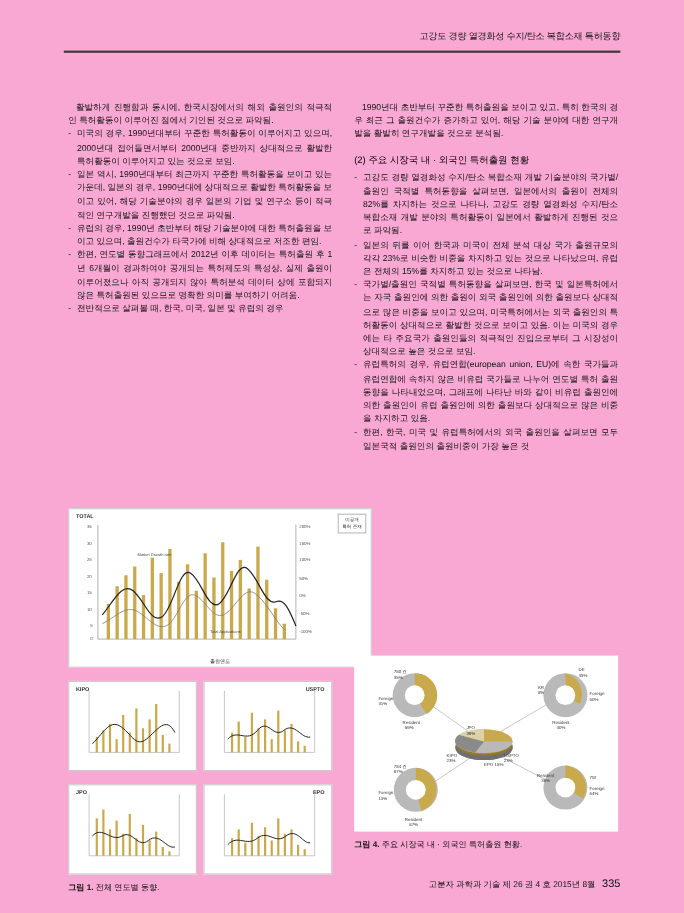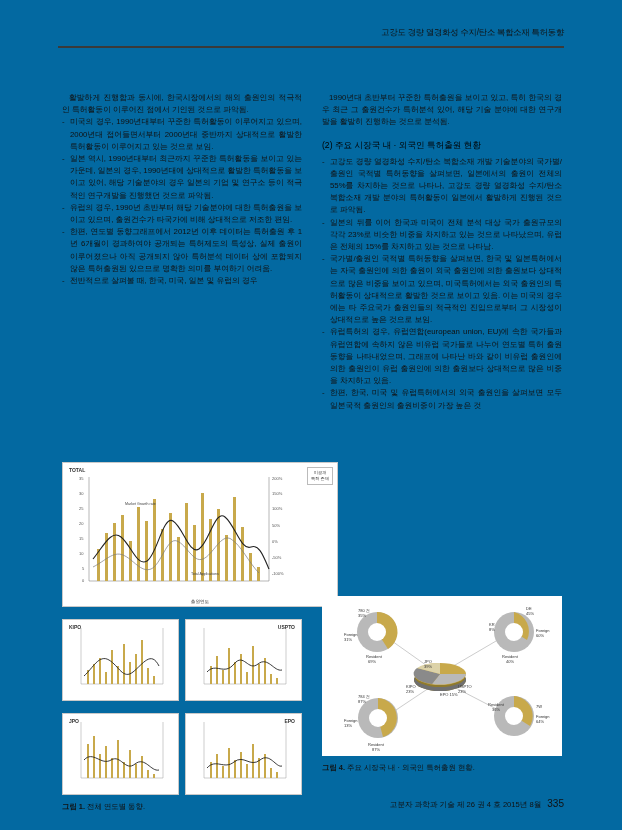--- a/index.html
+++ b/index.html
@@ -13,21 +13,21 @@
     font-family: "Liberation Sans", sans-serif;
     color: #1a1a1a;
     position: relative;
     overflow: hidden;
   }
   .page {
     position: absolute;
     left: 0; top: 0;
     width: 622px;
     height: 830px;
-    background: #0369a1;
+    background: #f9a8d4;
   }
 
   
   .header {
     position: absolute;
     left: 58px;
     top: 26px;
     width: 506px;
     text-align: right;
   }
@@ -195,24 +195,24 @@
     <ul class="bullet-list">
       <li>미국의 경우, 1990년대부터 꾸준한 특허활동이 이루어지고 있으며, 2000년대 접어들면서부터 2000년대 중반까지 상대적으로 활발한 특허활동이 이루어지고 있는 것으로 보임.</li>
       <li>일본 역시, 1990년대부터 최근까지 꾸준한 특허활동을 보이고 있는 가운데, 일본의 경우, 1990년대에 상대적으로 활발한 특허활동을 보이고 있어, 해당 기술분야의 경우 일본의 기업 및 연구소 등이 적극적인 연구개발을 진행했던 것으로 파악됨.</li>
       <li>유럽의 경우, 1990년 초반부터 해당 기술분야에 대한 특허출원을 보이고 있으며, 출원건수가 타국가에 비해 상대적으로 저조한 편임.</li>
       <li>한편, 연도별 동향그래프에서 2012년 이후 데이터는 특허출원 후 1년 6개월이 경과하여야 공개되는 특허제도의 특성상, 실제 출원이 이루어졌으나 아직 공개되지 않아 특허분석 데이터 상에 포함되지 않은 특허출원된 있으므로 명확한 의미를 부여하기 어려움.</li>
       <li>전반적으로 살펴볼 때, 한국, 미국, 일본 및 유럽의 경우</li>
     </ul>
   </div>
 
   <div class="col col-right">
-    <p class="para">1990년대 초반부터 꾸준한 특허출원을 보이고 있고, 특히 한국의 경우 최근 그 출원건수가 특허분석 있어, 해당 기술 분야에 대한 연구개발을 활발히 진행하는 것으로 분석됨.</p>
+    <p class="para">1990년대 초반부터 꾸준한 특허출원을 보이고 있고, 특히 한국의 경우 최근 그 출원건수가 증가하고 있어, 해당 기술 분야에 대한 연구개발을 활발히 연구개발을 것으로 분석됨.</p>
     <div class="sec-head">(2) 주요 시장국 내 · 외국인 특허출원 현황</div>
     <ul class="bullet-list">
-      <li>고강도 경량 열경화성 수지/탄소 복합소재 개발 기술분야의 국가별/출원인 국적별 특허동향을 살펴보면, 일본에서의 출원이 전체의 55%를 차지하는 것으로 나타나, 고강도 경량 열경화성 수지/탄소 복합소재 개발 분야의 특허활동이 일본에서 활발하게 진행된 것으로 파악됨.</li>
+      <li>고강도 경량 열경화성 수지/탄소 복합소재 개발 기술분야의 국가별/출원인 국적별 특허동향을 살펴보면, 일본에서의 출원이 전체의 82%를 차지하는 것으로 나타나, 고강도 경량 열경화성 수지/탄소 복합소재 개발 분야의 특허활동이 일본에서 활발하게 진행된 것으로 파악됨.</li>
       <li>일본의 뒤를 이어 한국과 미국이 전체 분석 대상 국가 출원규모의 각각 23%로 비슷한 비중을 차지하고 있는 것으로 나타났으며, 유럽은 전체의 15%를 차지하고 있는 것으로 나타남.</li>
       <li>국가별/출원인 국적별 특허동향을 살펴보면, 한국 및 일본특허에서는 자국 출원인에 의한 출원이 외국 출원인에 의한 출원보다 상대적으로 많은 비중을 보이고 있으며, 미국특허에서는 외국 출원인의 특허활동이 상대적으로 활발한 것으로 보이고 있음. 이는 미국의 경우에는 타 주요국가 출원인들의 적극적인 진입으로부터 그 시장성이 상대적으로 높은 것으로 보임.</li>
       <li>유럽특허의 경우, 유럽연합(european union, EU)에 속한 국가들과 유럽연합에 속하지 않은 비유럽 국가들로 나누어 연도별 특허 출원 동향을 나타내었으며, 그래프에 나타난 바와 같이 비유럽 출원인에 의한 출원인이 유럽 출원인에 의한 출원보다 상대적으로 많은 비중을 차지하고 있음.</li>
       <li>한편, 한국, 미국 및 유럽특허에서의 외국 출원인을 살펴보면 모두 일본국적 출원인의 출원비중이 가장 높은 것</li>
     </ul>
   </div>
 
   <div class="fig1-wrap">
 
     <div class="fig-box fig1-main">

